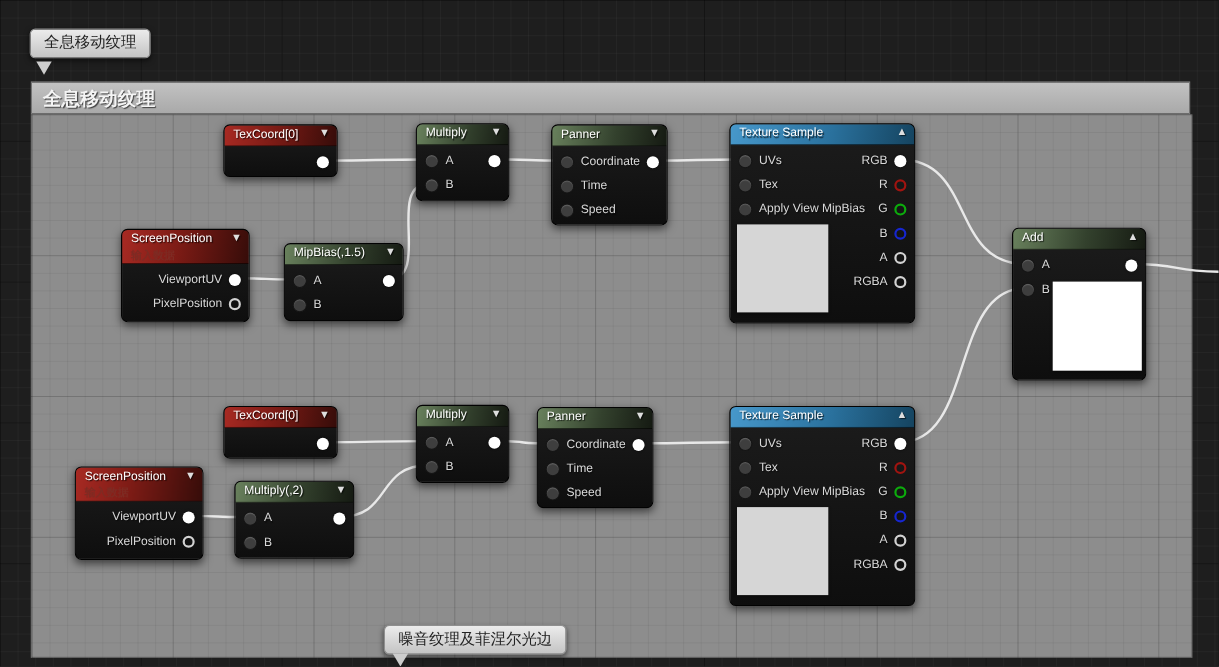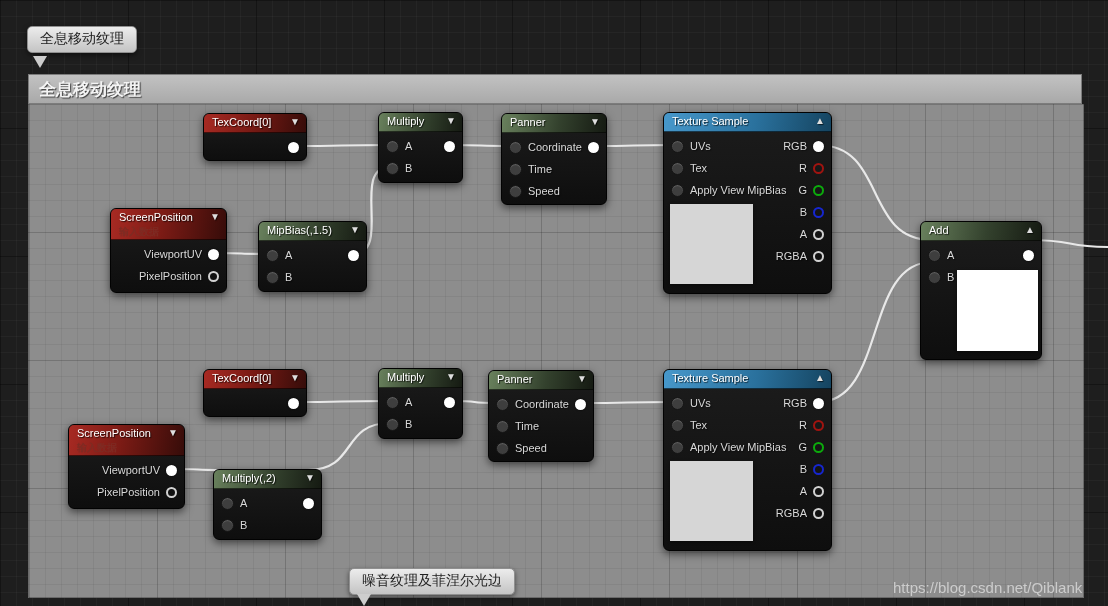--- a/index.html
+++ b/index.html
@@ -232,21 +232,21 @@
           <span class="plabel">A</span>
         </div>
         <div class="prow inrow" style="top: 44px;">
           <span class="pin in"></span>
           <span class="plabel">B</span>
         </div>
         <div class="prow outrow" style="top: 22px;">
           <span class="pin filled"></span>
         </div>
       </div>
-      <div class="node" style="left: 920px; top: 221px; width: 120px; height: 137px;">
+      <div class="node" style="left: 920px; top: 207px; width: 120px; height: 137px;">
         <div class="nh green" style="height: 18px;">
           <span class="nt">Add</span>
           <span class="collapse">▲</span>
         </div>
         <div class="prow inrow" style="top: 22px;">
           <span class="pin in"></span>
           <span class="plabel">A</span>
         </div>
         <div class="prow inrow" style="top: 44px;">
           <span class="pin in"></span>
@@ -355,21 +355,21 @@
         </div>
         <div class="prow outrow" style="top: 34px;">
           <span class="plabel">ViewportUV</span>
           <span class="pin filled"></span>
         </div>
         <div class="prow outrow" style="top: 56px;">
           <span class="plabel">PixelPosition</span>
           <span class="pin ring"></span>
         </div>
       </div>
-      <div class="node" style="left: 213px; top: 437px; width: 107px; height: 69px; margin-top: 32px;">
+      <div class="node" style="left: 213px; top: 437px; width: 107px; height: 69px;">
         <div class="nh green" style="height: 18px;">
           <span class="nt">Multiply(,2)</span>
           <span class="collapse">▼</span>
         </div>
         <div class="prow inrow" style="top: 22px;">
           <span class="pin in"></span>
           <span class="plabel">A</span>
         </div>
         <div class="prow inrow" style="top: 44px;">
           <span class="pin in"></span>
@@ -384,14 +384,13 @@
   <div class="bubble" id="bubble-top">
     <span>全息移动纹理</span>
   </div>
   <div class="ptr" id="ptr-top"></div>
 
   <div class="bubble" id="bubble-bottom">
     <span>噪音纹理及菲涅尔光边</span>
   </div>
   <div class="ptr" id="ptr-bottom"></div>
 
-  <div id="wm-url">https://blog.csdn.net/Qiblank</div>
 </div>
 
 </body></html>

